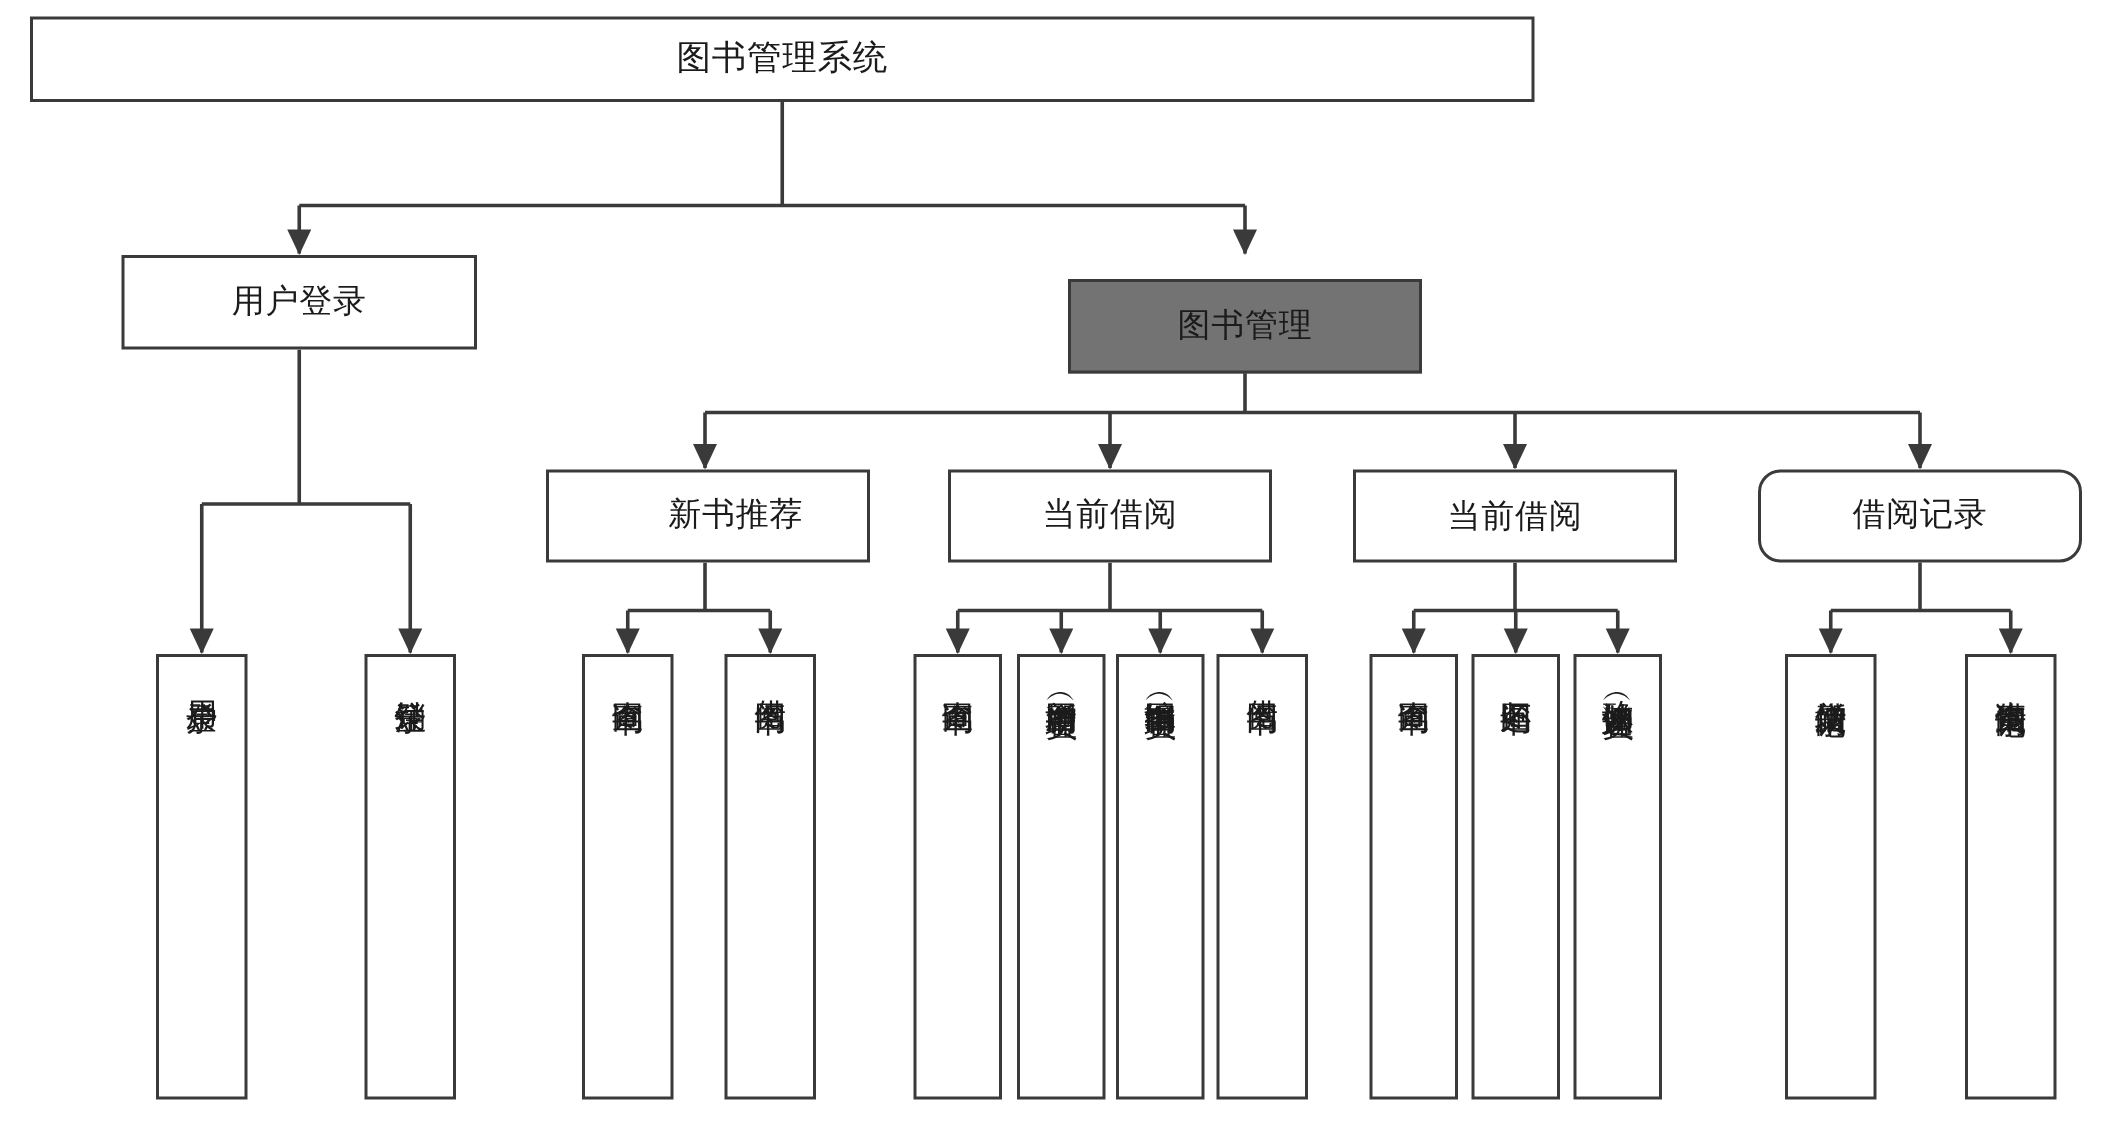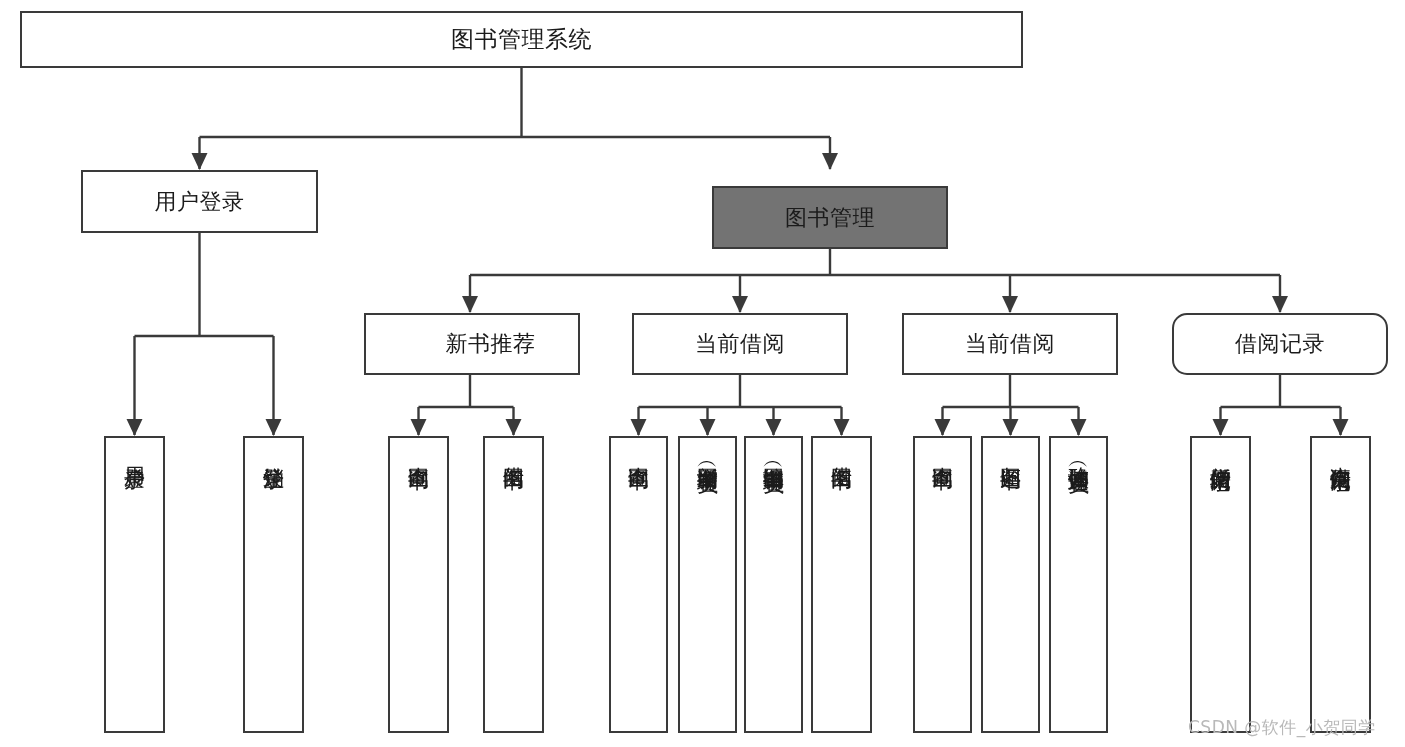--- a/index.html
+++ b/index.html
@@ -169,14 +169,13 @@
       <div class="node vertical" style="left: 1049px; top: 436px; width: 59px; height: 297px; background: rgb(255, 255, 255); border-color: rgb(58, 58, 58);">
         <span class="lbl">确认归还（管理员）</span>
       </div>
       <div class="node vertical" style="left: 1190px; top: 436px; width: 61px; height: 297px; background: rgb(255, 255, 255); border-color: rgb(58, 58, 58);">
         <span class="lbl">新增借阅记录</span>
       </div>
       <div class="node vertical" style="left: 1310px; top: 436px; width: 61px; height: 297px; background: rgb(255, 255, 255); border-color: rgb(58, 58, 58);">
         <span class="lbl">查询借阅记录</span>
       </div>
     </div>
-  <div id="watermark" style="left: 1188px; top: 716px; color: rgb(185, 185, 185);">CSDN @软件_小贺同学</div>
 </div>
 
 </body></html>

